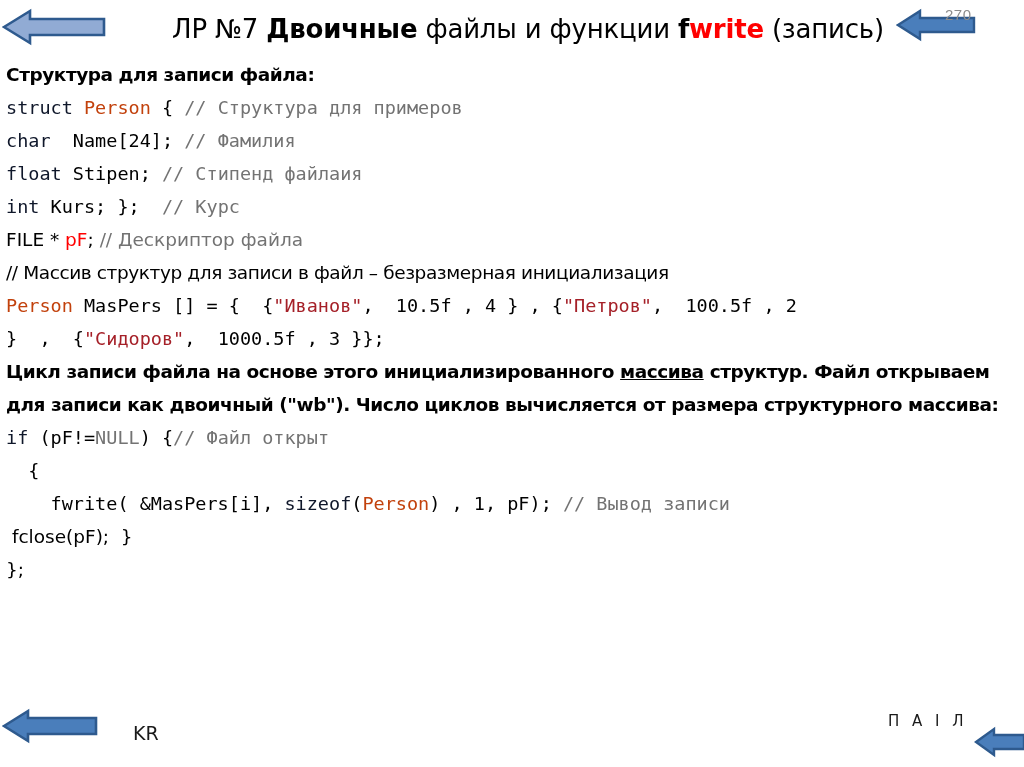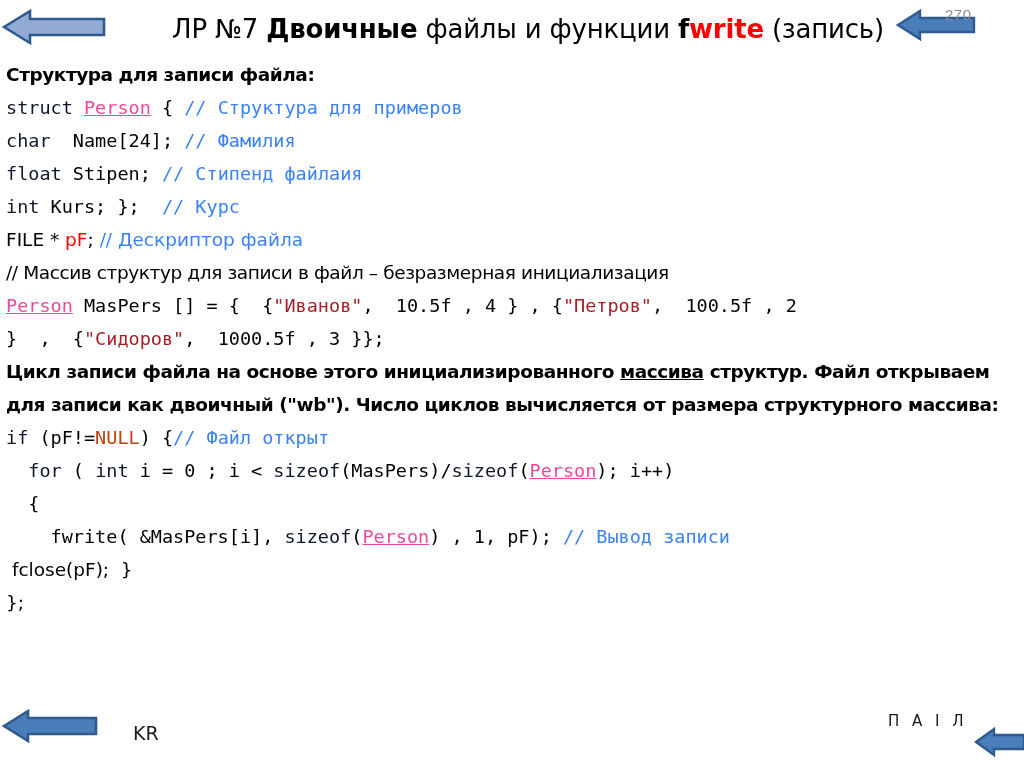--- a/index.html
+++ b/index.html
@@ -102,24 +102,24 @@
     line-height: 33px;
   }
   .code-sans {
     font-family: "DejaVu Sans", sans-serif;
     font-size: 18.5px;
     white-space: pre;
     line-height: 33px;
   }
 
   .kw      { color: #0f172a; }
-  .type    { color: #ec4899; text-decoration: underline; }
-  .cmt     { color: #3b82f6; }
+  .type    { color: #c2410c; }
+  .cmt     { color: #737373; }
   .str     { color: #a52028; }
-  .null    { color: #c2410c; text-align: right; }
+  .null    { color: #737373; text-align: right; }
   .redbold { color: #ff0000; font-weight: normal; }
   .blk     { color: #000000; }
 
   
   #footer-left {
     position: absolute;
     left: 133px;
     top: 722px;
     font-family: "DejaVu Sans", sans-serif;
     font-size: 19px;
@@ -183,21 +183,20 @@
   <div class="line prose-normal">// Массив структур для записи в файл – безразмерная инициализация</div>
 
   <div class="line code"><span class="type">Person</span><span class="blk"> MasPers [] = {  {</span><span class="str">"Иванов"</span><span class="blk">,  10.5f , 4 } , {</span><span class="str">"Петров"</span><span class="blk">,  100.5f , 2</span></div>
 
   <div class="line code"><span class="blk">}  ,  {</span><span class="str">"Сидоров"</span><span class="blk">,  1000.5f , 3 }};</span></div>
 
   <div class="prose-wrap"><span>Цикл записи файла на основе этого инициализированного </span><span class="u">массива</span><span> структур. Файл открываем для записи как двоичный ("wb"). Число циклов вычисляется от размера структурного массива:</span></div>
 
   <div class="line code"><span class="kw">if</span><span class="blk"> (pF!=</span><span class="null">NULL</span><span class="blk">) {</span><span class="cmt">// Файл открыт</span></div>
 
-  <div class="line code"><span class="blk">  </span><span class="kw">for</span><span class="blk"> ( </span><span class="kw">int</span><span class="blk"> i = 0 ; i &lt; </span><span class="kw">sizeof</span><span class="blk">(MasPers)/</span><span class="kw">sizeof</span><span class="blk">(</span><span class="type">Person</span><span class="blk">); i++)</span></div>
 
   <div class="line code blk">  {</div>
 
 
   <div class="line code"><span class="blk">    fwrite( &amp;MasPers[i], </span><span class="kw">sizeof</span><span class="blk">(</span><span class="type">Person</span><span class="blk">) , 1, pF); </span><span class="cmt">// Вывод записи</span></div>
 
   <div class="line code-sans blk"> fclose(pF);  }</div>
 
   <div class="line code-sans blk">};</div>
 

